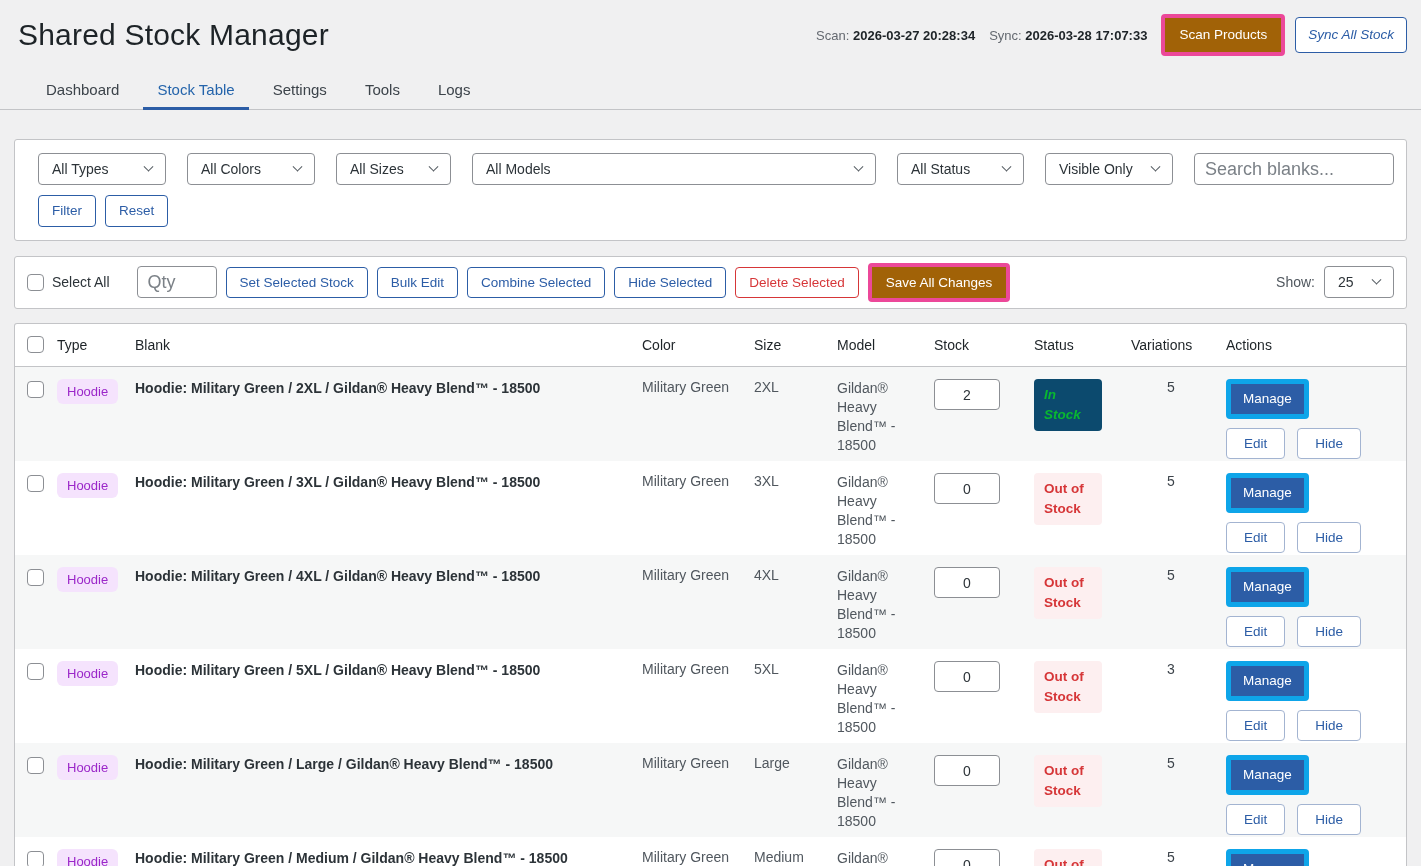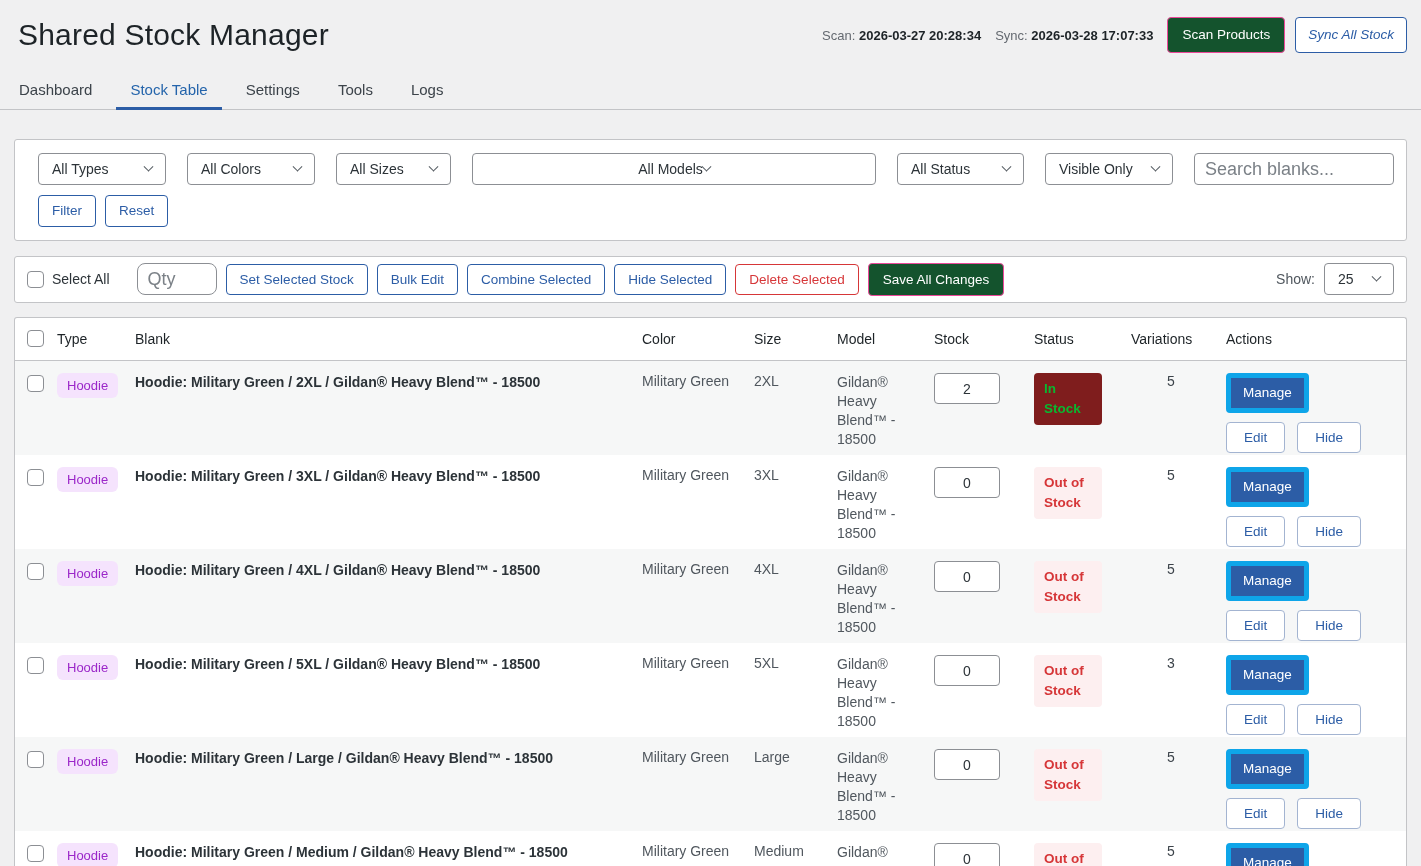--- a/index.html
+++ b/index.html
@@ -10,72 +10,72 @@
     font-family:"Liberation Sans", sans-serif;
     color:#2c3338;
   }
   
   .topbar { display:flex; justify-content:space-between; align-items:center; padding:14px 14px 0 14px; }
   .page-title { font-size:30px; font-weight:500; color:#1d2327; margin:4px; letter-spacing:.2px; }
   .meta { display:flex; align-items:center; gap:10px; font-size:13px; color:#646970; white-space:nowrap; }
   .meta .pair { margin-right:4px; }
   .meta b { color:#1d2327; font-weight:700; }
   .btn { border-radius:4px; font-size:13.5px; line-height:1; cursor:pointer; font-family:inherit; white-space:nowrap; }
-  .btn-primary { background:#14532d; border:1px solid #ec4899; color:#fff; padding:10px 14px; }
+  .btn-primary { background:#a16207; border:4px solid #ec4899; color:#fff; padding:10px 14px; }
   .btn-outline-strong { background:#fff; border:1px solid #2c5da6; color:#2c5da6; padding:10px 12px;font-style:italic; }
   
-  .tabs { display:flex; gap:10px; padding-left:5px; margin-top:16px; border-bottom:1px solid #c3c4c7;text-align:center; }
+  .tabs { display:flex; gap:10px; padding-left:32px; margin-top:16px; border-bottom:1px solid #c3c4c7;text-align:center; }
   .tab { padding:9px 14px 11px 14px; font-size:15px; color:#3c434a; cursor:pointer; }
   .tab.active { color:#2464ab; font-weight:500; border-bottom:3px solid #2c5da6; margin-bottom:-1px; padding-bottom:8px; }
   
   .card { background:#fff; border:1px solid #c3c4c7; border-radius:3px; margin:0 14px; }
   .filter-card { margin-top:29px; padding:13px 12px 13px 23px; }
   .filter-row { display:flex; align-items:center; gap:21px; }
   .select {
     height:32px; border:1px solid #8c8f94; border-radius:4px; background:#fff;
     display:flex; align-items:center; justify-content:space-between;
     padding:0 13px; font-size:14px; color:#2c3338; cursor:pointer;
   }
   .chevron { width:7px; height:7px; border-right:1.6px solid #50575e; border-bottom:1.6px solid #50575e; transform:rotate(45deg) translate(-2px,-2px); flex:none; }
   .w-type,.w-colors { width:128px; flex:none; }
   .w-sizes { width:115px; flex:none; }
-  .w-models { flex:1;justify-content:center; }
+  .w-models { flex:1; }
   .w-status { width:127px; flex:none; }
   .w-visibility { width:128px; flex:none; }
   .text-input { height:32px; border:1px solid #8c8f94; border-radius:4px; padding:0 10px; font-size:18px; font-family:inherit; color:#2c3338; background:#fff; }
   .text-input::placeholder { color:#7b8187; }
   .w-search { width:200px; flex:none; }
   .filter-actions { display:flex; gap:9px; margin-top:10px; }
   .btn-outline { background:#fff; border:1px solid #2c5da6; color:#2c5da6; padding:8px 13px; }
   .btn-danger { background:#fff; border:1px solid #d63638; color:#d63638; padding:8px 13px; }
   
   .toolbar-card { margin-top:15px; padding:6px 12px; display:flex; align-items:center; }
   .toolbar-left { display:flex; align-items:center; gap:9px; flex:1; }
   .checkbox { width:17px; height:17px; border:1px solid #8c8f94; border-radius:4px; background:#fff; display:inline-block; flex:none; cursor:pointer; }
   .select-all { display:flex; align-items:center; gap:8px; font-size:14px; color:#2c3338; margin-right:18px; }
-  .qty-input { width:80px;border-radius:8px; }
+  .qty-input { width:80px; }
   .btn-save { padding:9px 14px; }
   .toolbar-right { display:flex; align-items:center; gap:9px; font-size:14px; color:#50575e; }
   .w-show { width:70px; }
   
   .table-card { margin-top:14px; border-bottom:none; }
   .trow { display:grid; grid-template-columns:42px 78px 1fr 112px 83px 97px 100px 97px 95px 180px; align-items:start; }
   .thead { align-items:center; padding:10px 0; border-bottom:1px solid #c3c4c7; font-size:14px; font-weight:500; color:#1d2327; }
   .thead .cell-check { padding-left:12px; }
   .cell { padding-right:8px; }
   .cell-check { padding:2px 0 0 12px; }
   .tbody .trow { min-height:94px; padding-top:12px; }
   .tbody .trow:nth-child(odd) { background:#f6f7f7; }
   .badge-type { display:inline-block; background:#f5e3fd; color:#9b27c9; font-size:13px; padding:5px 10px; border-radius:6px; }
   .blank-title { font-weight:700; font-size:14px; color:#2c3338; padding-right:24px; line-height:1.35; }
   .muted { color:#50575e; font-size:14px; }
   .model-cell { padding-right:36px; line-height:19px; }
   .stock-input { width:66px; height:31px; border:1px solid #8c8f94; border-radius:4px; text-align:center; font-size:14px; font-family:inherit; color:#2c3338; background:#fff; }
   .status-badge { display:inline-block; padding:6px 10px; border-radius:4px; font-size:13.5px; font-weight:700; line-height:20px; max-width:68px; }
-  .status-badge.in { background:#7f1d1d; color:#09b830; }
+  .status-badge.in { background:#0c4a6e; color:#09b830;font-style:italic; }
   .status-badge.out { background:#fdeff0; color:#d63638; }
   .variations-cell { padding-left:36px; font-size:14px; color:#3c434a; }
   .actions-cell { display:flex; flex-wrap:wrap; gap:9px 12px; width:152px; align-content:flex-start; }
   .btn-manage { background:#2c5da6; border:5px solid #0ea5e9; color:#fff; padding:8px 12px; }
   .btn-lite { background:#fff; border:1px solid #a3b4d1; color:#2c5da6; padding:8px 17px; }
 </style>
 </head>
 <body>
 
 <div class="topbar">

